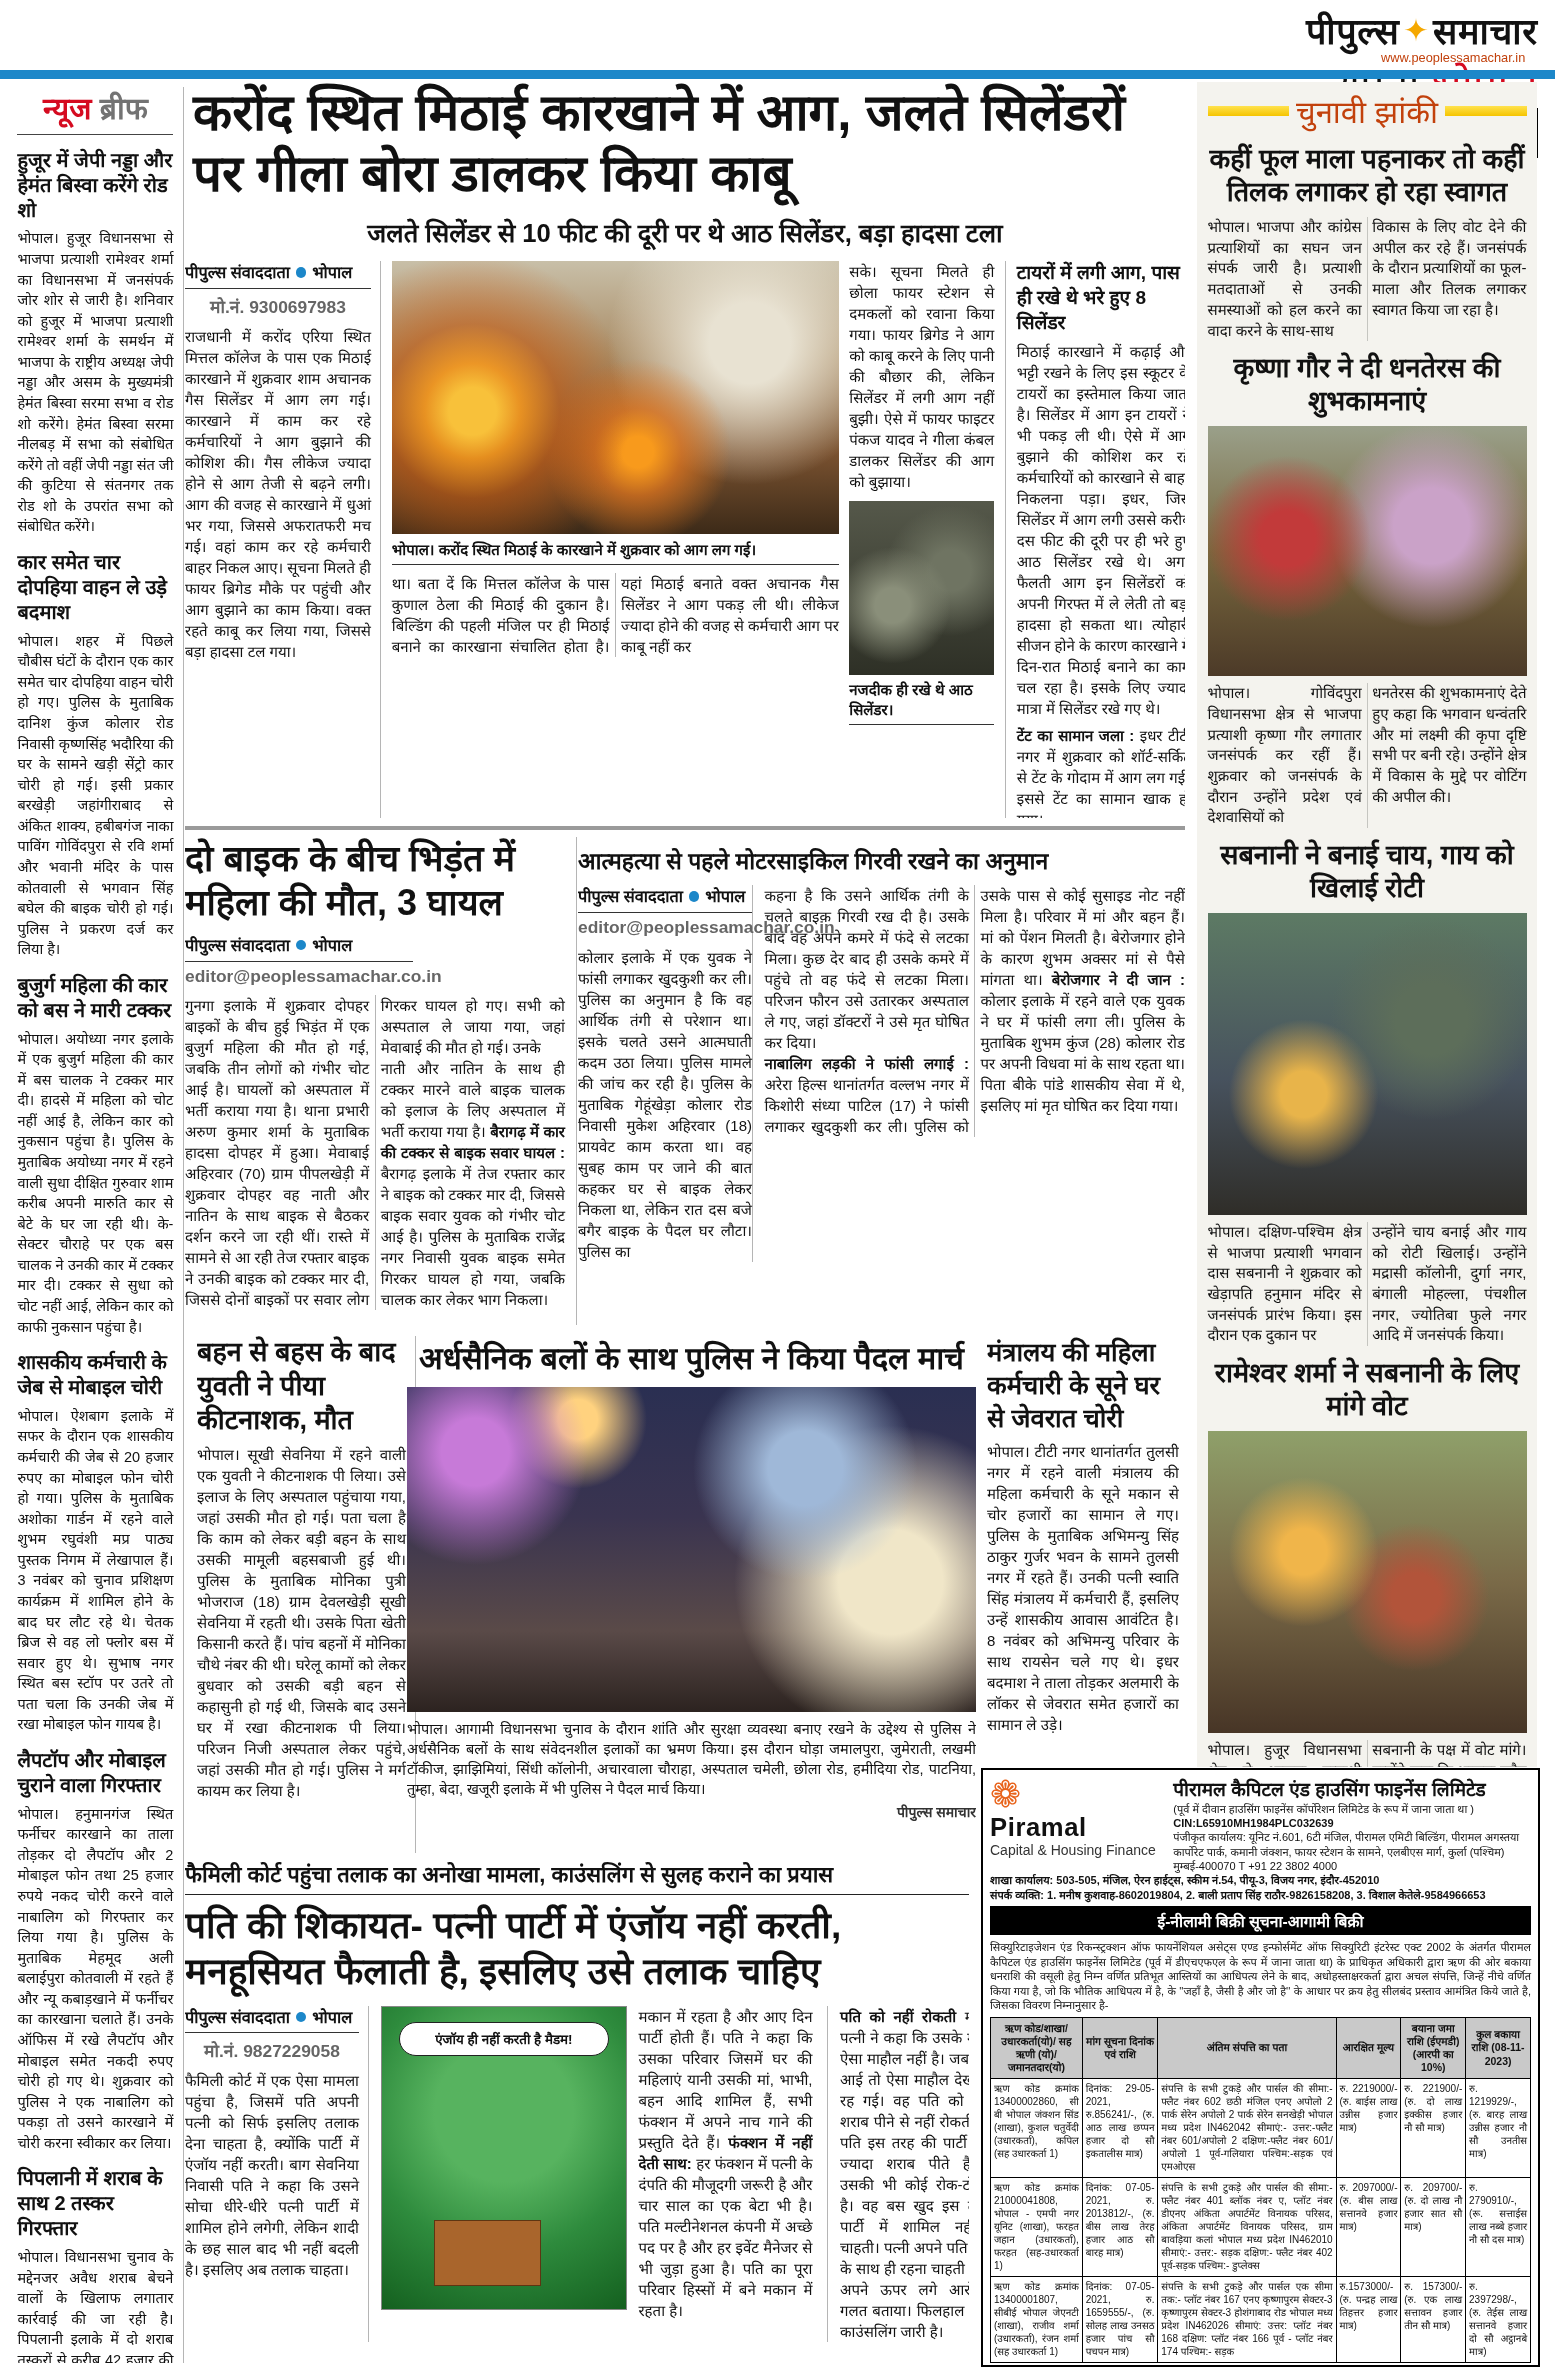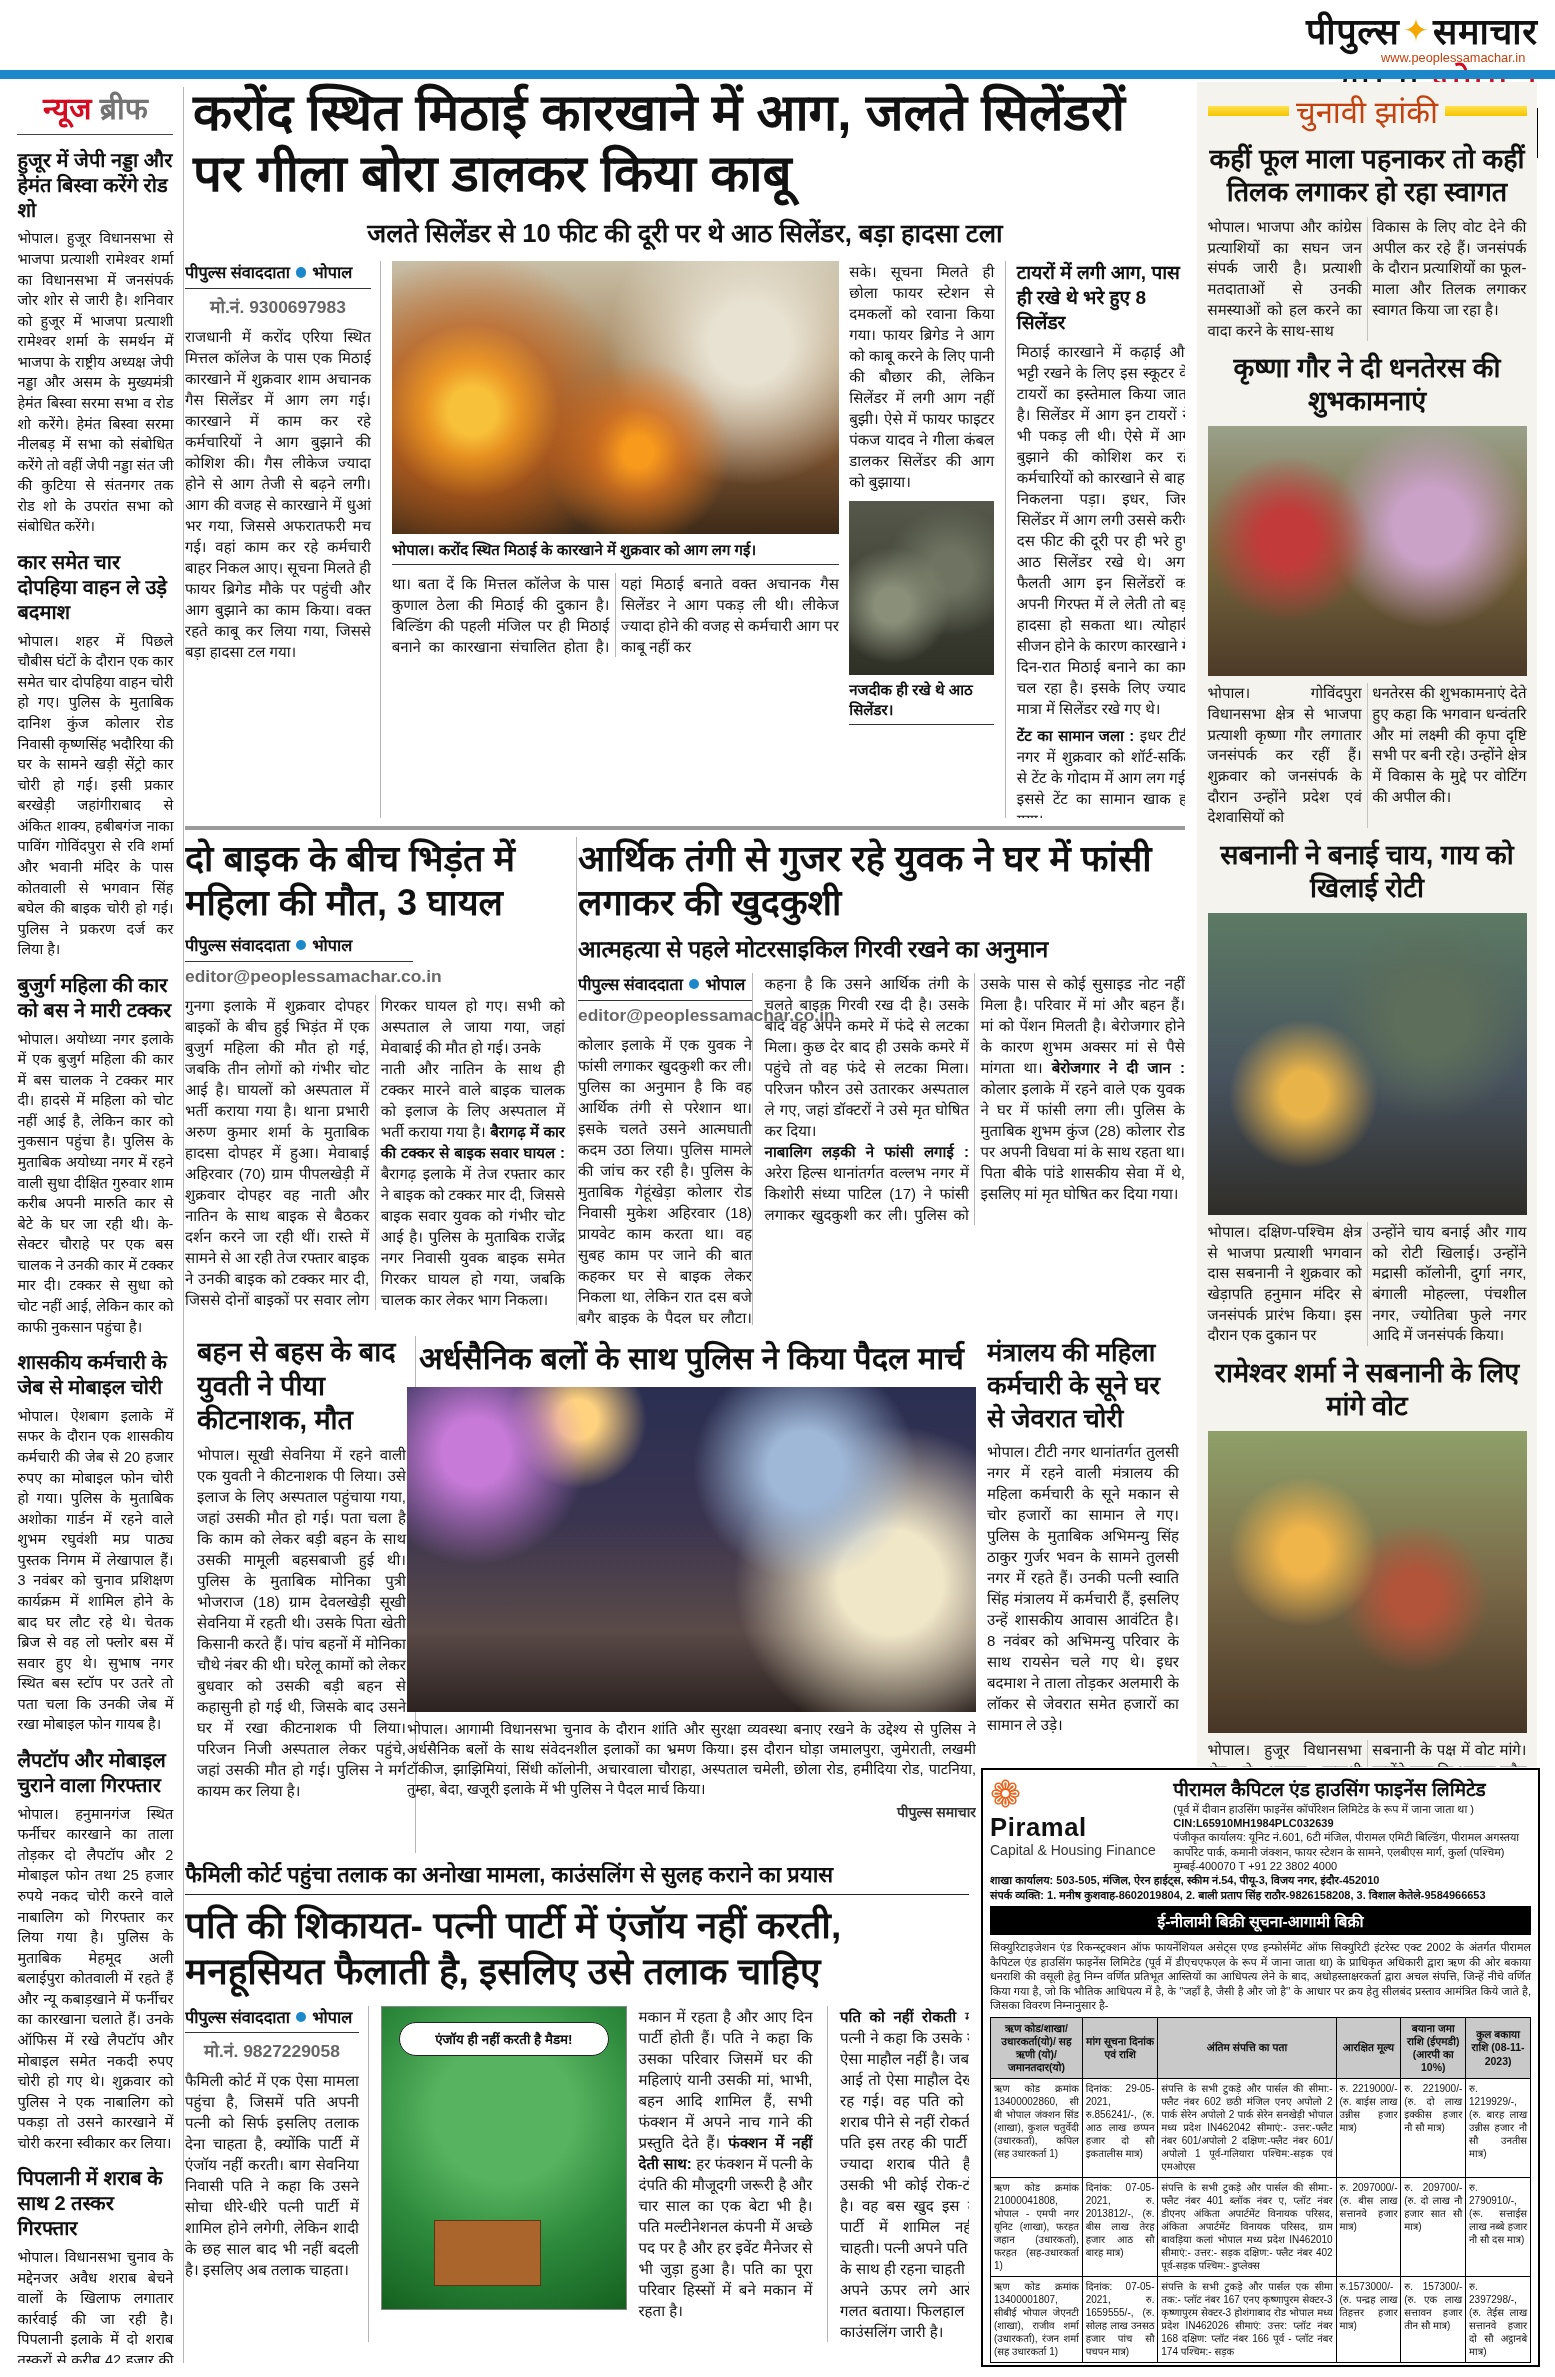--- a/index.html
+++ b/index.html
@@ -238,21 +238,20 @@
       <p class="jp">गुनगा इलाके में शुक्रवार दोपहर बाइकों के बीच हुई भिड़ंत में एक बुजुर्ग महिला की मौत हो गई, जबकि तीन लोगों को गंभीर चोट आई है। घायलों को अस्पताल में भर्ती कराया गया है। थाना प्रभारी अरुण कुमार शर्मा के मुताबिक हादसा दोपहर में हुआ। मेवाबाई अहिरवार (70) ग्राम पीपलखेड़ी में शुक्रवार दोपहर वह नाती और नातिन के साथ बाइक से बैठकर दर्शन करने जा रही थीं। रास्ते में सामने से आ रही तेज रफ्तार बाइक ने उनकी बाइक को टक्कर मार दी, जिससे दोनों बाइकों पर सवार लोग गिरकर घायल हो गए। सभी को अस्पताल ले जाया गया, जहां मेवाबाई की मौत हो गई। उनके</p>
       <p class="jp">
         <span>नाती और नातिन के साथ ही टक्कर मारने वाले बाइक चालक को इलाज के लिए अस्पताल में भर्ती कराया गया है।</span>
         <span class="runin">बैरागढ़ में कार की टक्कर से बाइक सवार घायल :</span>
         <span>बैरागढ़ इलाके में तेज रफ्तार कार ने बाइक को टक्कर मार दी, जिससे बाइक सवार युवक को गंभीर चोट आई है। पुलिस के मुताबिक राजेंद्र नगर निवासी युवक बाइक समेत गिरकर घायल हो गया, जबकि चालक कार लेकर भाग निकला।</span>
       </p>
     </div>
   </section>
 
   <section class="sect suicide">
-    <h2>आर्थिक तंगी से गुजर रहे युवक ने घर में फांसी लगाकर की खुदकुशी</h2>
     <div class="sub">आत्महत्या से पहले मोटरसाइकिल गिरवी रखने का अनुमान</div>
     <div style="display:flex;gap:11.6px;">
       <div style="width:174px;flex:none;" class="rule-r">
         <div class="byline">
           <span>पीपुल्स संवाददाता</span>
           <span class="bydot"></span>
           <span>भोपाल</span>
         </div>
         <div class="byphone" style="text-align:left;">editor@peoplessamachar.co.in</div>
         <p class="jp">कोलार इलाके में एक युवक ने फांसी लगाकर खुदकुशी कर ली। पुलिस का अनुमान है कि वह आर्थिक तंगी से परेशान था। इसके चलते उसने आत्मघाती कदम उठा लिया। पुलिस मामले की जांच कर रही है। पुलिस के मुताबिक गेहूंखेड़ा कोलार रोड निवासी मुकेश अहिरवार (18) प्रायवेट काम करता था। वह सुबह काम पर जाने की बात कहकर घर से बाइक लेकर निकला था, लेकिन रात दस बजे बगैर बाइक के पैदल घर लौटा। पुलिस का</p>

